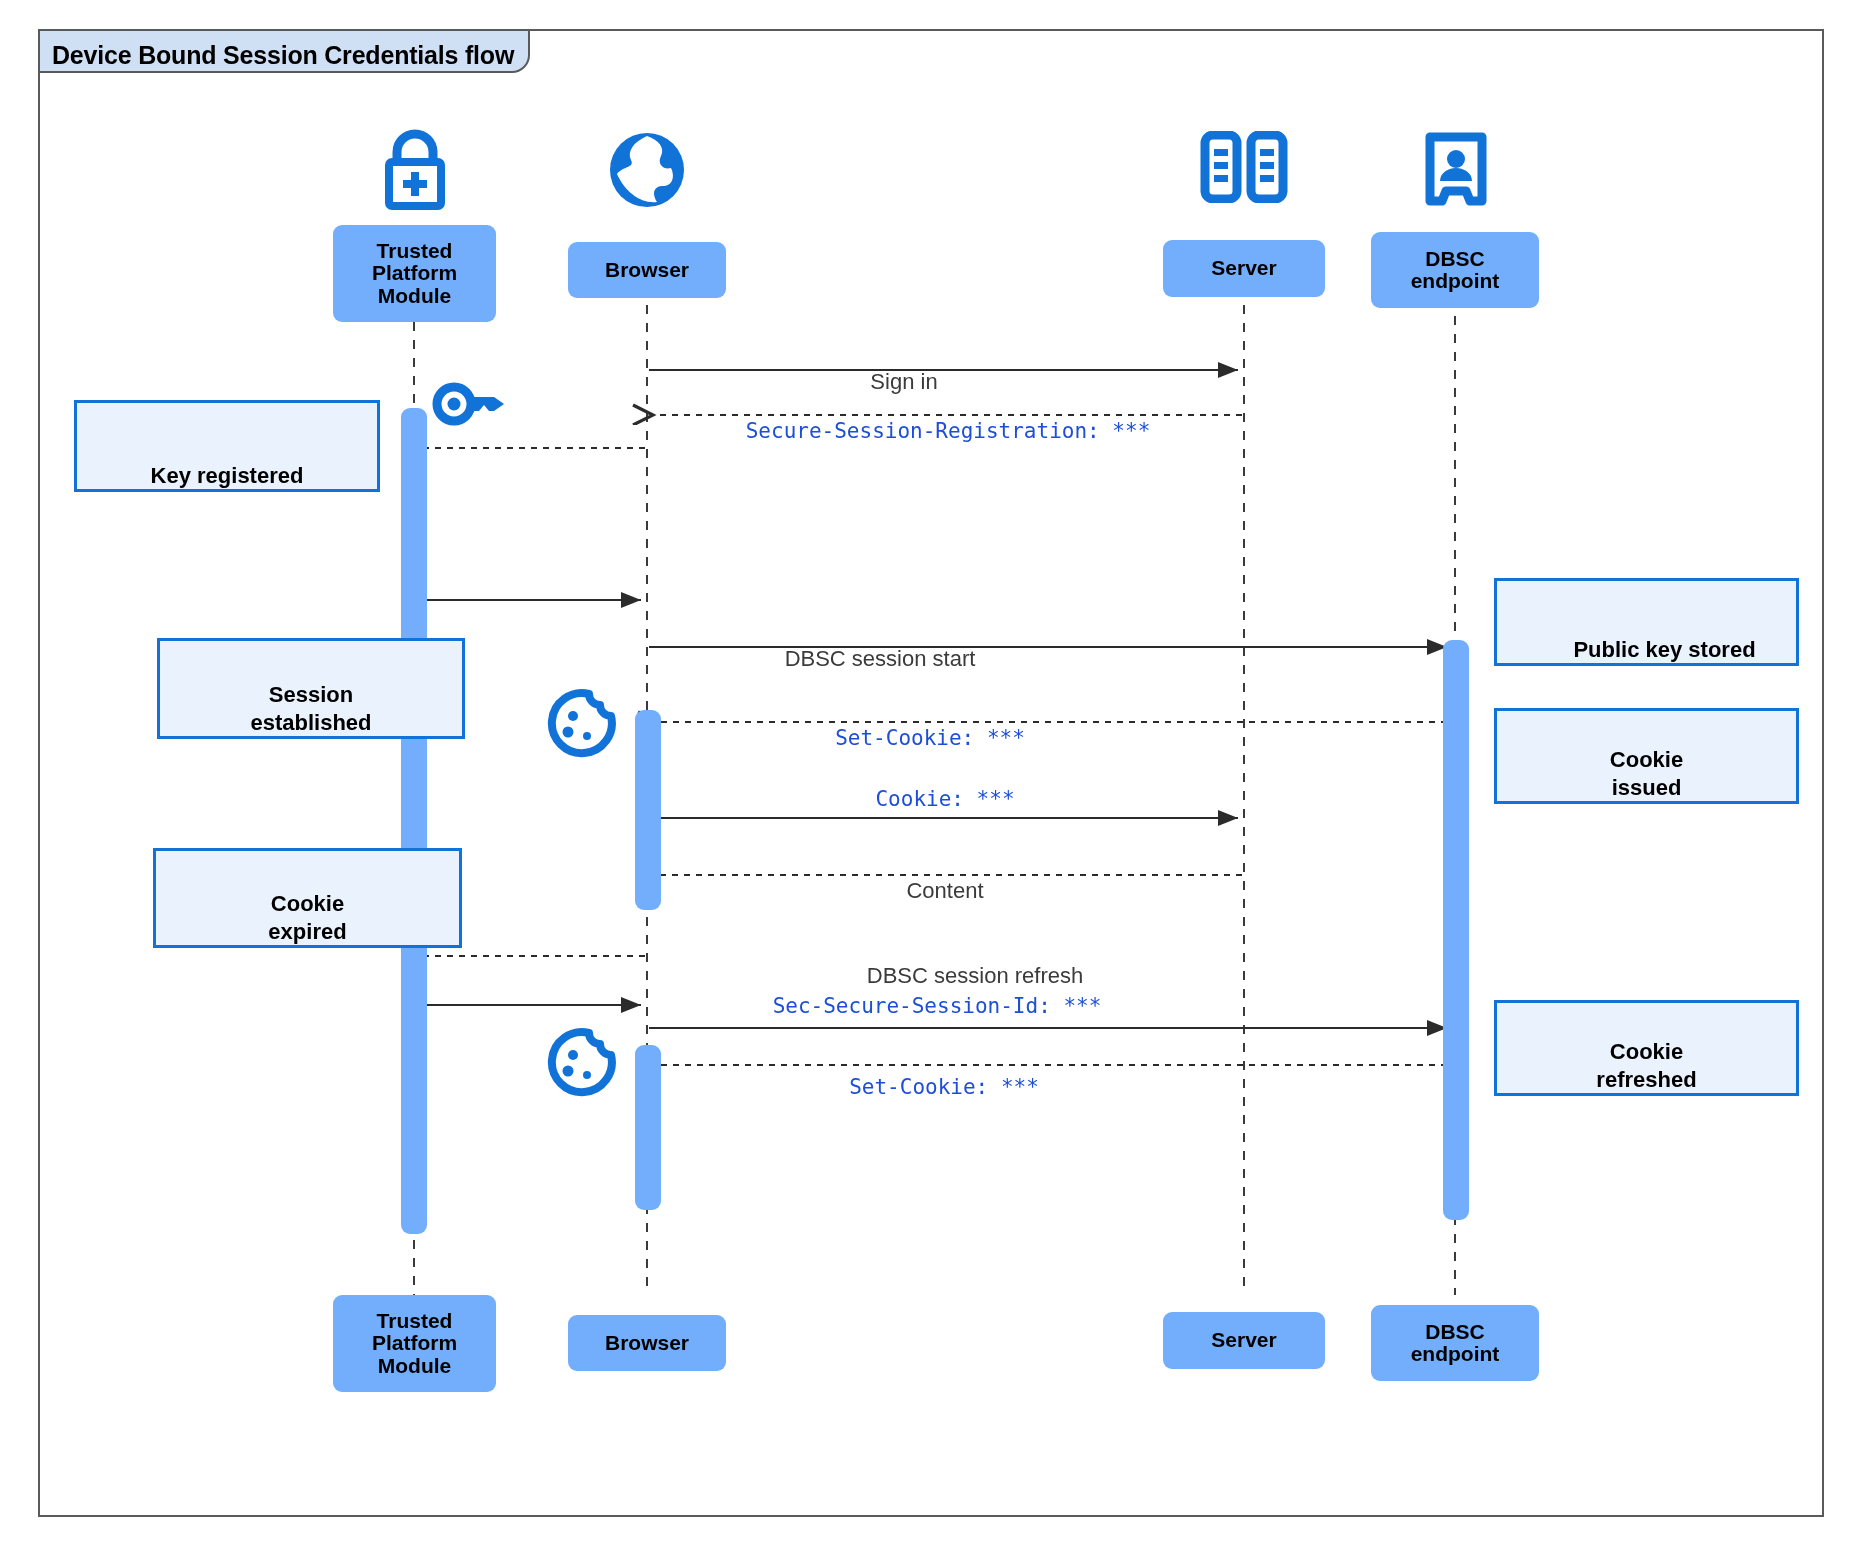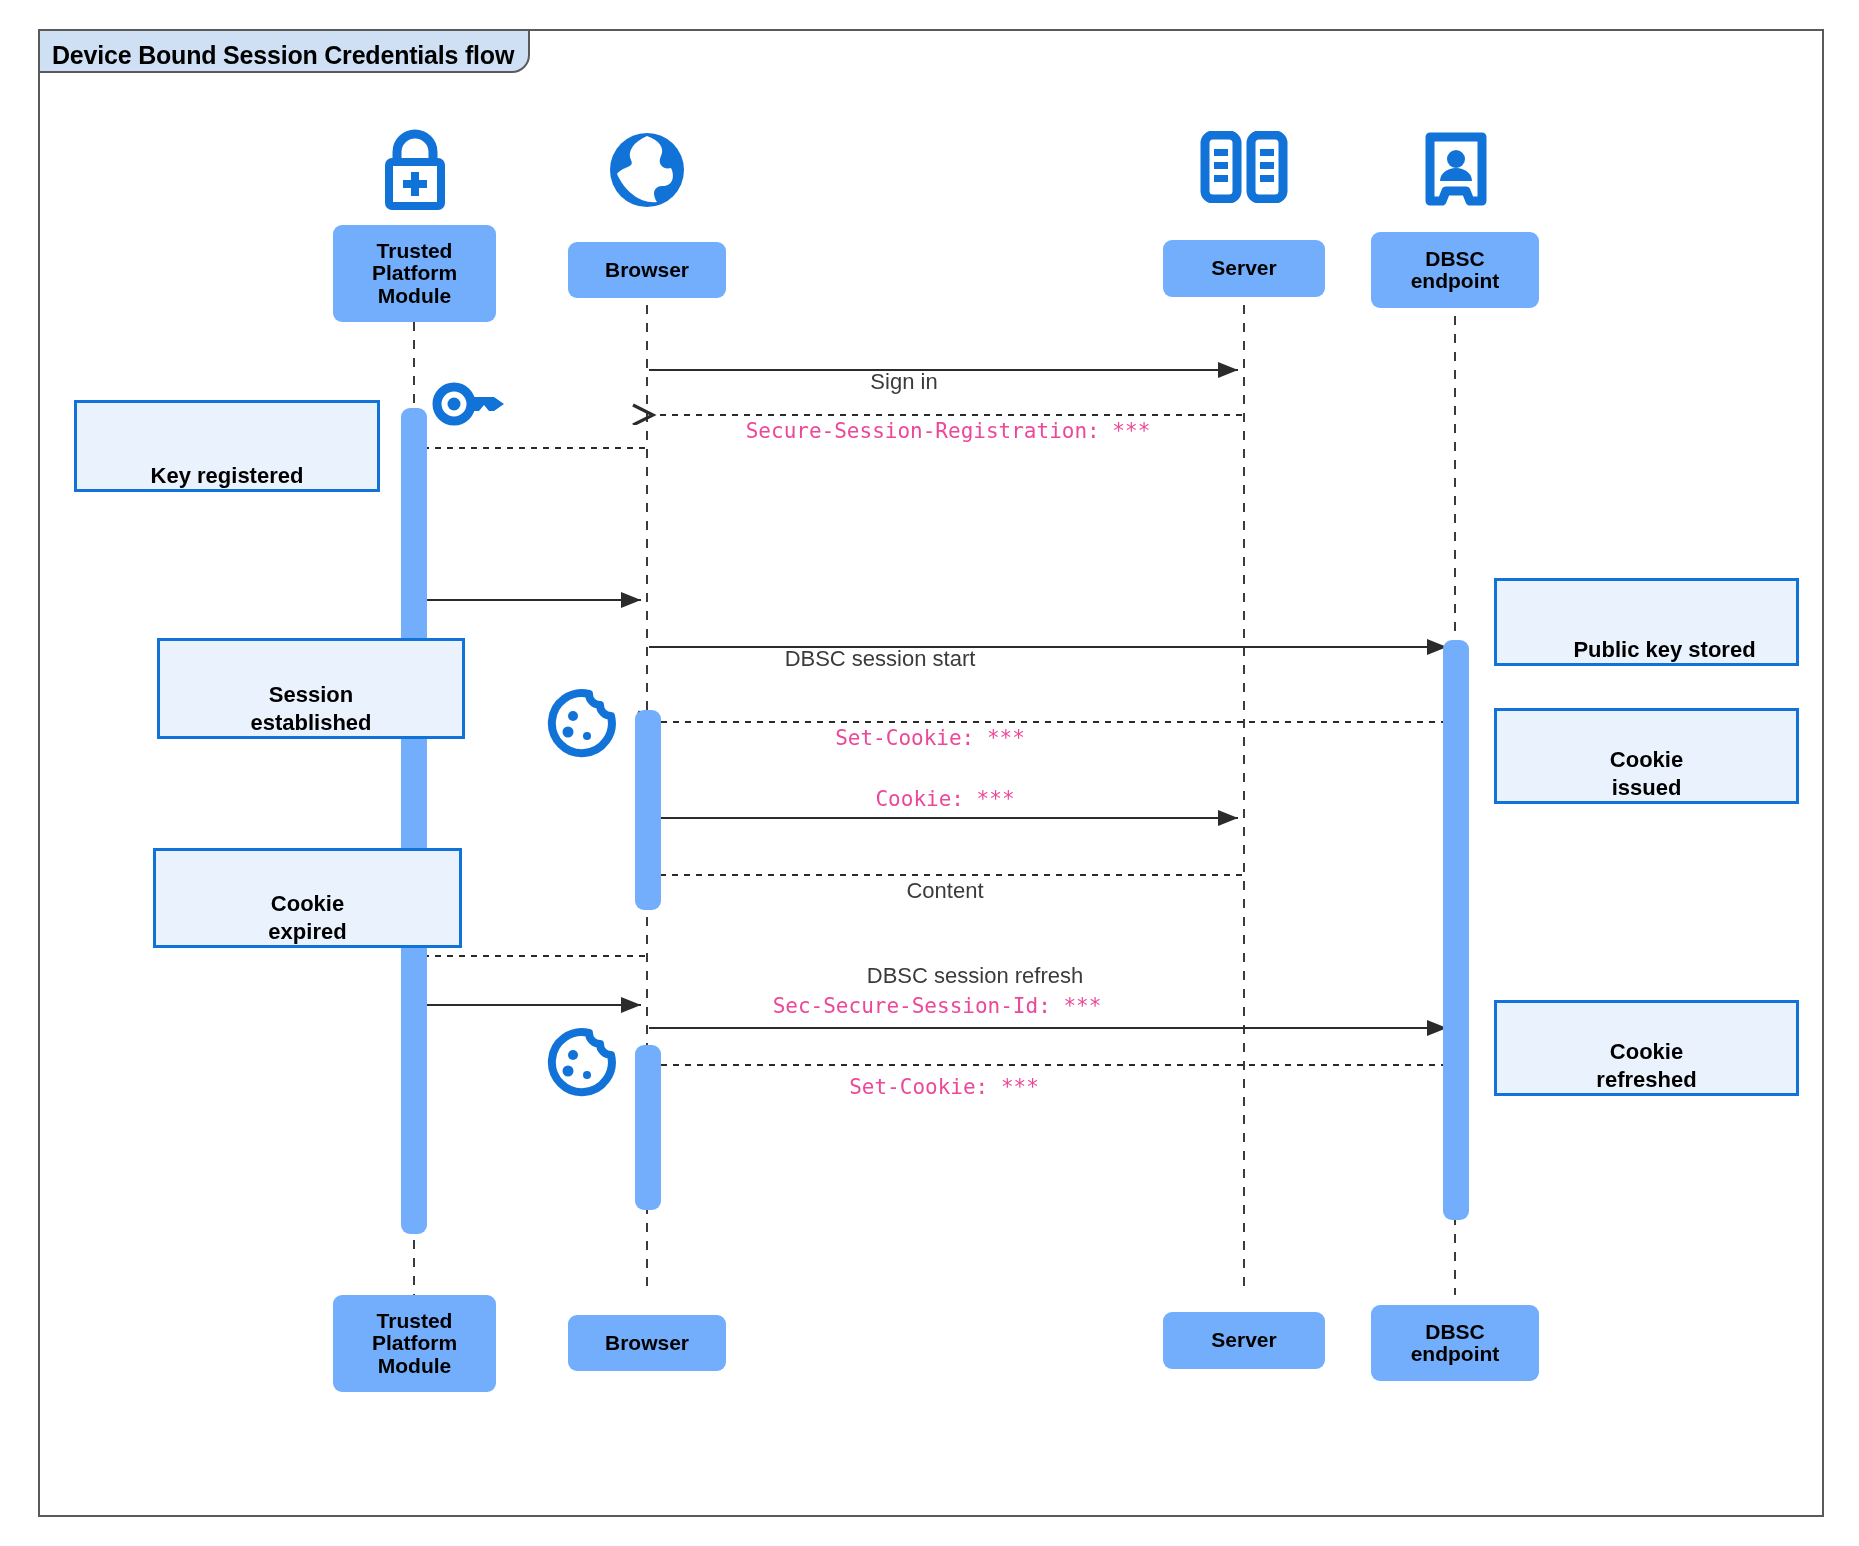--- a/index.html
+++ b/index.html
@@ -27,21 +27,21 @@
   .act{position:absolute;background:#72aefc;border-radius:9px;}
 
   
   .note{position:absolute;background:#eaf2fd;border:3px solid #1172d8;
         box-sizing:border-box;display:flex;align-items:flex-end;justify-content:center;
         text-align:center;font-weight:bold;font-size:22px;color:#000;line-height:1.25;}
 
   
   .msg{position:absolute;font-size:22px;color:#3b3b3b;white-space:pre;
        text-align:center;transform:translateX(-50%);}
-  .msg.mono{font-family:"DejaVu Sans Mono","Liberation Mono",monospace;font-size:21px;color:#ec4899;}
+  .msg.mono{font-family:"DejaVu Sans Mono","Liberation Mono",monospace;font-size:21px;color:#1d4ed8;}
 
   .ico{position:absolute;}
 </style>
 </head>
 <body>
 
 <div id="stage">
 
   <div class="frame"></div>
   <div class="frame-title">Device Bound Session Credentials flow</div>

